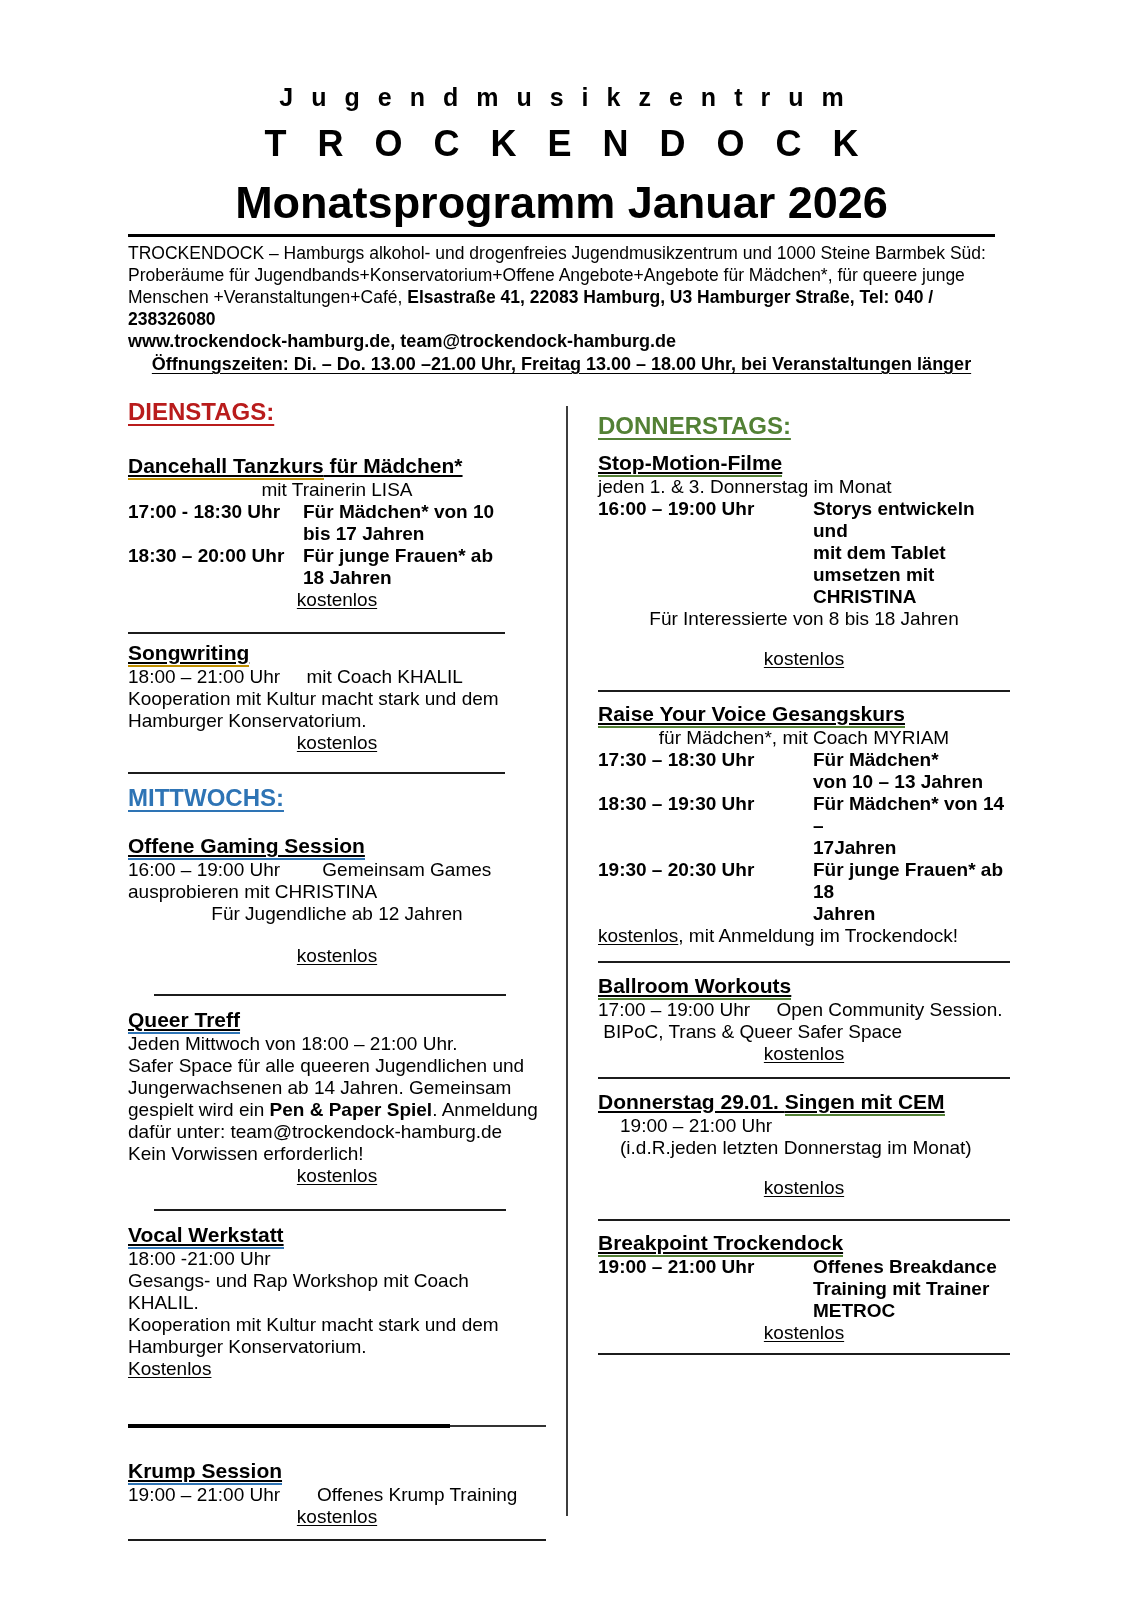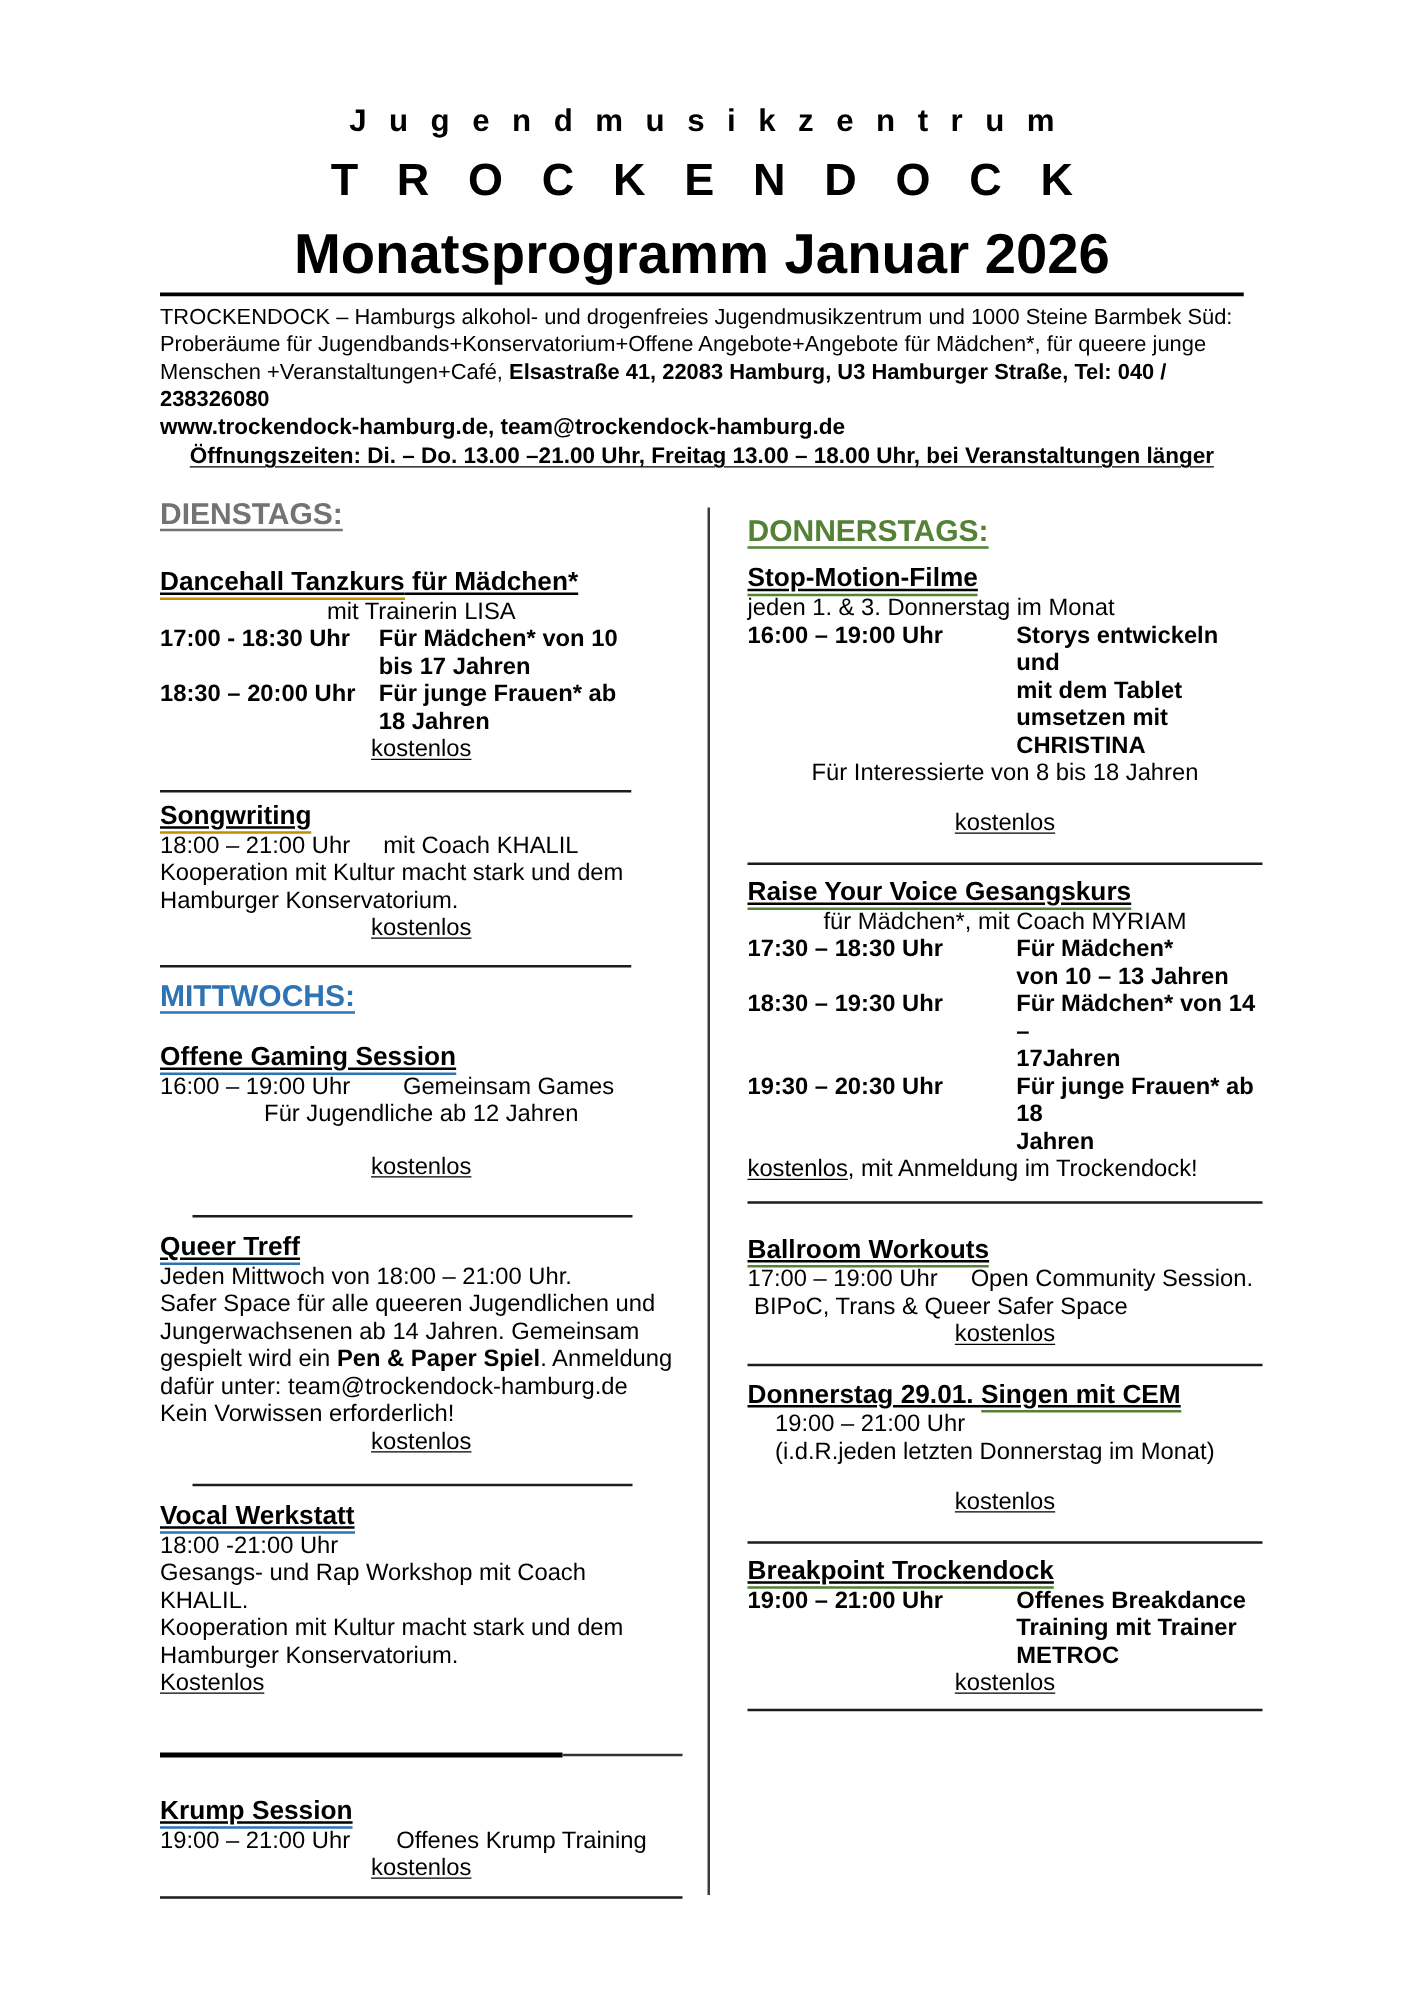--- a/index.html
+++ b/index.html
@@ -54,21 +54,21 @@
   <div class="intro">
     <div class="intro-body"><span>TROCKENDOCK – Hamburgs alkohol- und drogenfreies Jugendmusikzentrum und 1000 Steine Barmbek Süd:
 Proberäume für Jugendbands+Konservatorium+Offene Angebote+Angebote für Mädchen*, für queere junge
 Menschen +Veranstaltungen+Café, </span><span class="intro-bold">Elsastraße 41, 22083 Hamburg, U3 Hamburger Straße, Tel: 040 / 238326080</span></div>
     <div class="intro-contact">www.trockendock-hamburg.de, team@trockendock-hamburg.de</div>
     <div class="intro-hours">Öffnungszeiten: Di. – Do. 13.00 –21.00 Uhr, Freitag 13.00 – 18.00 Uhr, bei Veranstaltungen länger</div>
   </div>
 
   <div class="columns">
     <div class="col-left" id="col-left">
-        <div class="day" style="color: #737373;">DIENSTAGS:</div>
+        <div class="day" style="color: #b91c1c;">DIENSTAGS:</div>
         <div class="event" style="margin-top: 27px;">
           <div class="event-title"><span class="tu" style="border-bottom-color: rgb(191, 143, 0);">Dancehall Tanzkurs</span><span> für Mädchen*</span></div>
           <div class="line center"><span>mit Trainerin LISA</span></div>
           <div class="srow">
             <span class="time" style="width: 175px;">17:00 - 18:30 Uhr</span>
             <span class="desc">Für Mädchen* von 10
 bis 17 Jahren</span>
           </div>
           <div class="srow">
             <span class="time" style="width: 175px;">18:30 – 20:00 Uhr</span>
@@ -83,20 +83,21 @@
           <div class="line "><span>18:00 – 21:00 Uhr     mit Coach KHALIL</span></div>
           <div class="line "><span>Kooperation mit Kultur macht stark und dem
 Hamburger Konservatorium.</span></div>
           <div class="line center"><span class="u">kostenlos</span></div>
         </div>
         <div class="divider normal" style="margin-top: 18px;"></div>
         <div class="day" style="color: rgb(46, 116, 181); margin-top: 10px;">MITTWOCHS:</div>
         <div class="event" style="margin-top: 22px;">
           <div class="event-title"><span class="tu" style="border-bottom-color: rgb(46, 116, 181);">Offene Gaming Session</span></div>
           <div class="line "><span>16:00 – 19:00 Uhr        Gemeinsam Games</span></div>
+          <div class="line "><span>ausprobieren mit CHRISTINA</span></div>
           <div class="line center"><span>Für Jugendliche ab 12 Jahren</span></div>
           <div style="height: 20px;"></div>
           <div class="line center"><span class="u">kostenlos</span></div>
         </div>
         <div class="divider indentd" style="margin-top: 27px;"></div>
         <div class="event" style="margin-top: 11px;">
           <div class="event-title"><span class="tu" style="border-bottom-color: rgb(46, 116, 181);">Queer Treff</span></div>
           <div class="line "><span>Jeden Mittwoch von 18:00 – 21:00 Uhr.</span></div>
           <div class="line "><span>Safer Space für alle queeren Jugendlichen und
 Jungerwachsenen ab 14 Jahren. Gemeinsam
@@ -158,21 +159,21 @@
 17Jahren</span>
           </div>
           <div class="srow">
             <span class="time" style="width: 215px;">19:30 – 20:30 Uhr</span>
             <span class="desc">Für junge Frauen* ab 18
 Jahren</span>
           </div>
           <div class="line "><span class="u">kostenlos</span><span>, mit Anmeldung im Trockendock!</span></div>
         </div>
         <div class="divider full" style="margin-top: 14px;"></div>
-        <div class="event" style="margin-top: 24px;">
+        <div class="event" style="margin-top: 10px;">
           <div class="event-title"><span class="tu" style="border-bottom-color: rgb(83, 129, 53);">Ballroom Workouts</span></div>
           <div class="line "><span>17:00 – 19:00 Uhr     Open Community Session.</span></div>
           <div class="line "><span> BIPoC, Trans &amp; Queer Safer Space</span></div>
           <div class="line center"><span class="u">kostenlos</span></div>
         </div>
         <div class="divider full" style="margin-top: 12px;"></div>
         <div class="event" style="margin-top: 10px;">
           <div class="event-title"><span>Donnerstag 29.01. </span><span class="tu" style="border-bottom-color: rgb(83, 129, 53);">Singen mit CEM</span></div>
           <div class="line indent"><span>19:00 – 21:00 Uhr</span></div>
           <div class="line indent"><span>(i.d.R.jeden letzten Donnerstag im Monat)</span></div>

